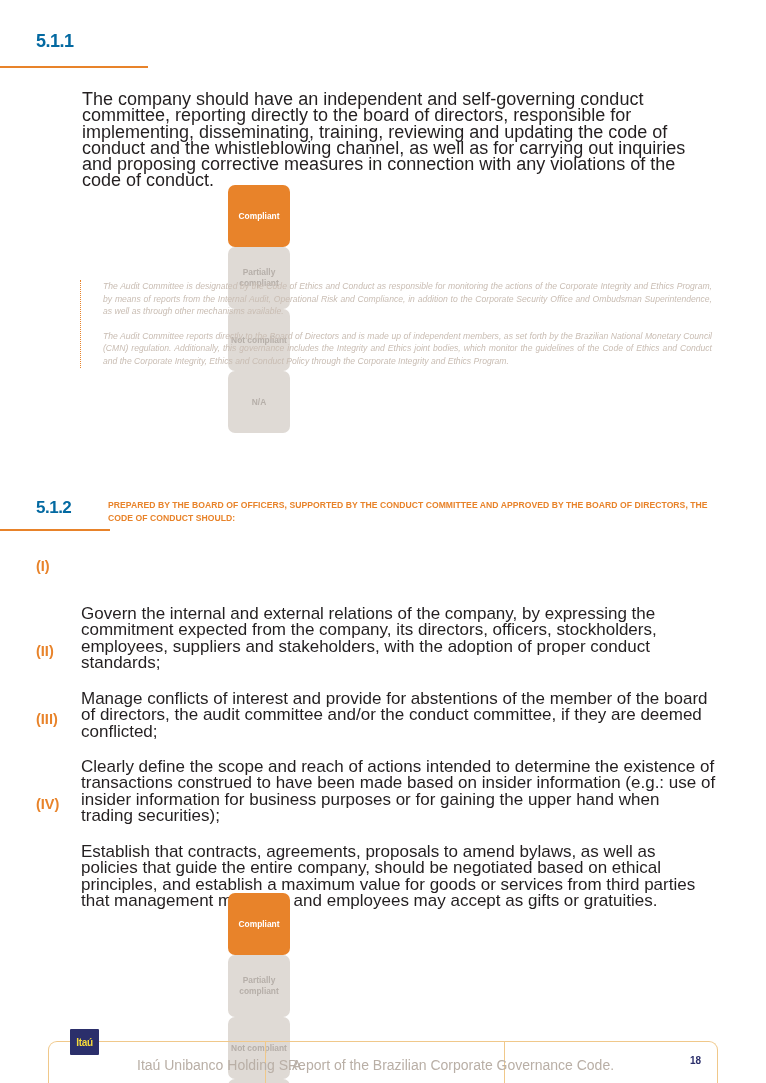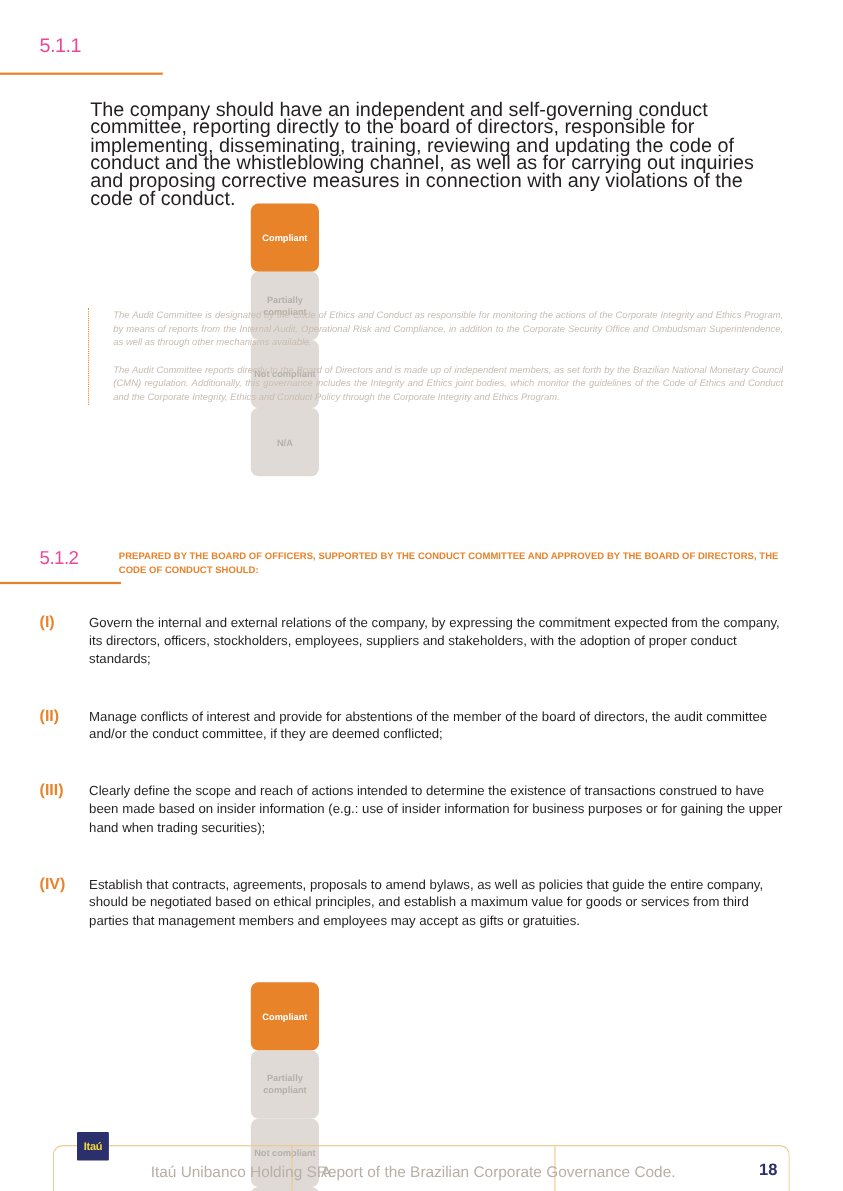--- a/index.html
+++ b/index.html
@@ -16,22 +16,22 @@
   }
 
   
   .section-head {
     position: absolute;
     left: 0;
     width: 766px;
   }
   .section-num {
     position: absolute;
-    color: #ec4899;
-    font-weight: normal;
+    color: #0369a1;
+    font-weight: bold;
     letter-spacing: -0.5px;
   }
   .section-rule {
     position: absolute;
     left: 0;
     height: 2px;
     background: #E8832A;
   }
   .section-subtitle {
     position: absolute;
@@ -107,22 +107,23 @@
     left: 0;
     top: 0;
     width: 44px;
     color: #E8832A;
     font-weight: bold;
     font-size: 14.5px;
   }
   .roman-text {
     margin-left: 45px;
     color: #231f20;
-    font-size: 12px;
+    font-size: 17px;
     line-height: 16.3px;
+    margin-top: 48px;
   }
 
   
   .footer-box {
     position: absolute;
     left: 48px;
     top: 1041px;
     width: 670px;
     height: 42px;
     border: 1px solid #F0C88A;
@@ -155,21 +156,21 @@
   }
   .footer-text {
     position: absolute;
     color: #B9AFA6;
     font-size: 14px;
     white-space: nowrap;
   }
   .footer-page {
     position: absolute;
     color: #2B2F6B;
-    font-size: 15px;
+    font-size: 10px;
     font-weight: bold;
   }
 </style>
 </head>
 <body>
 
 <div class="section-head">
   <div class="section-num" style="left:36px; top:31px; font-size:18px;">5.1.1</div>
   <div class="section-rule" style="top:66px; width:148px;"></div>
 </div>

